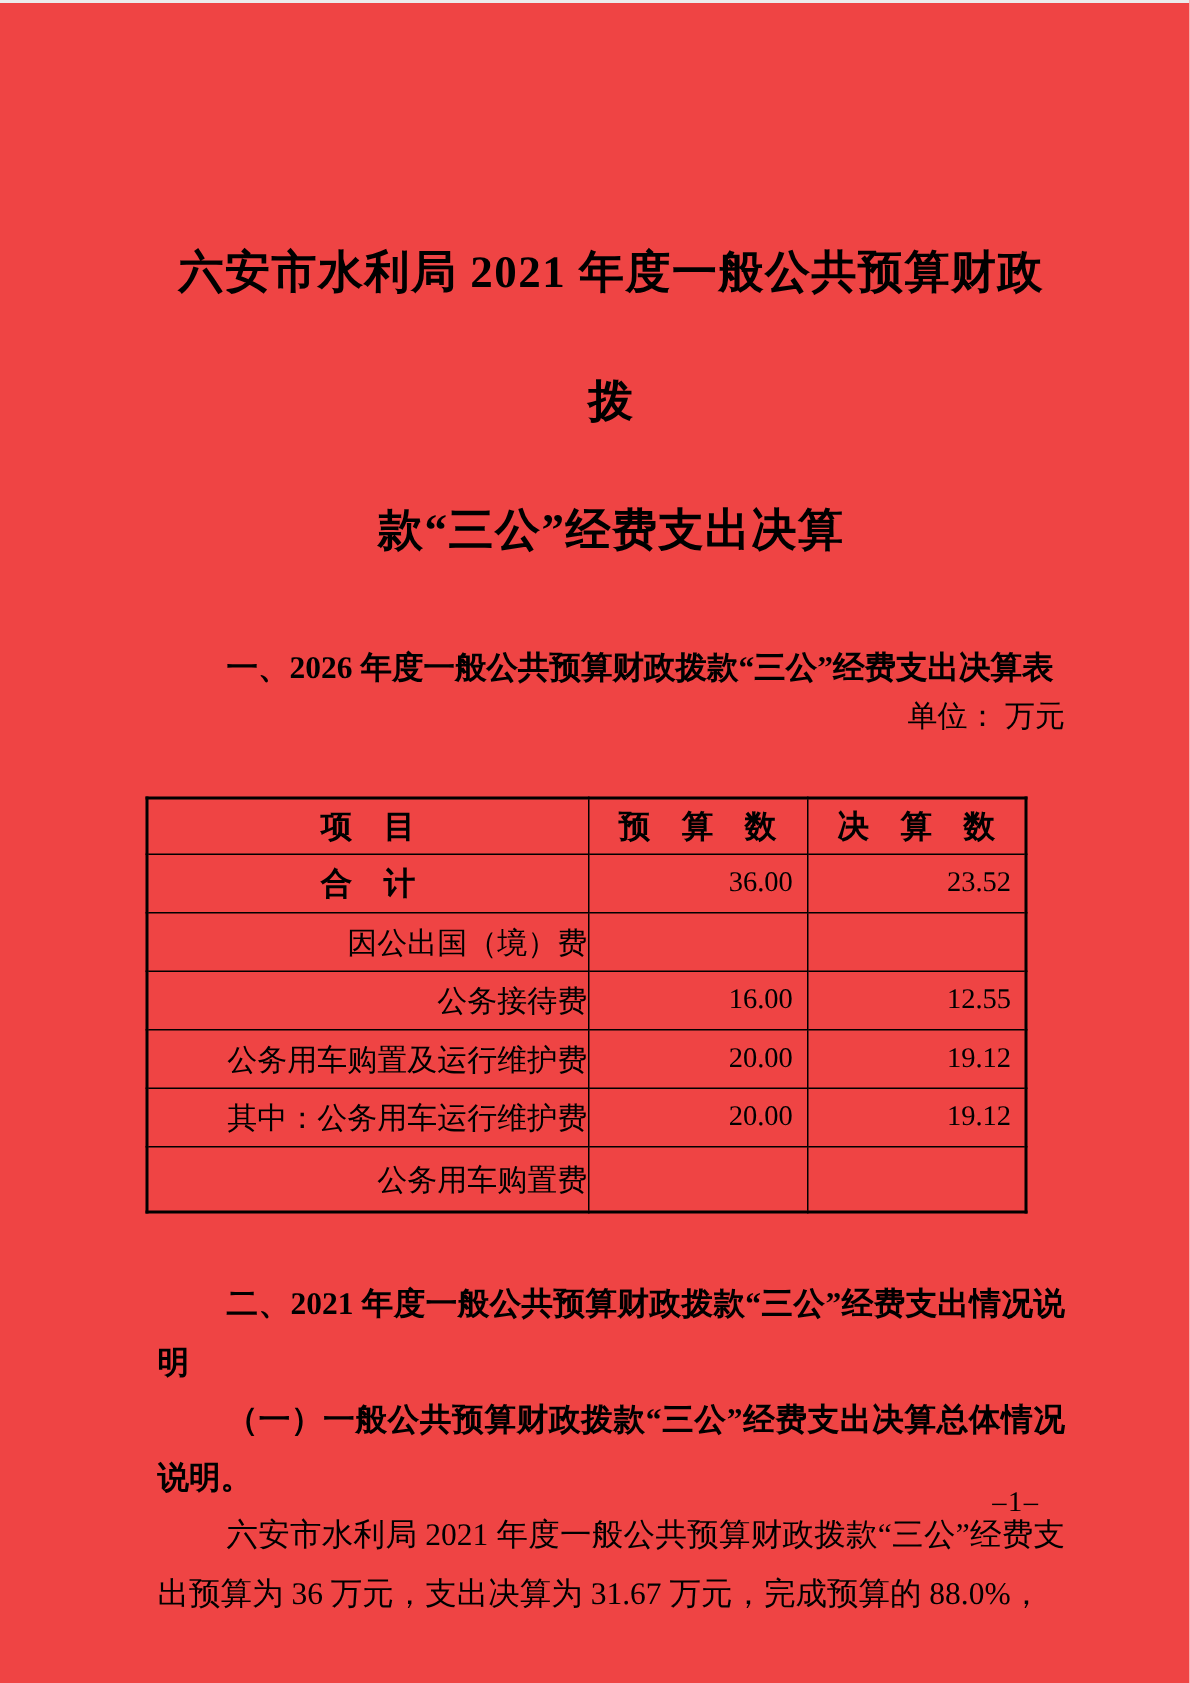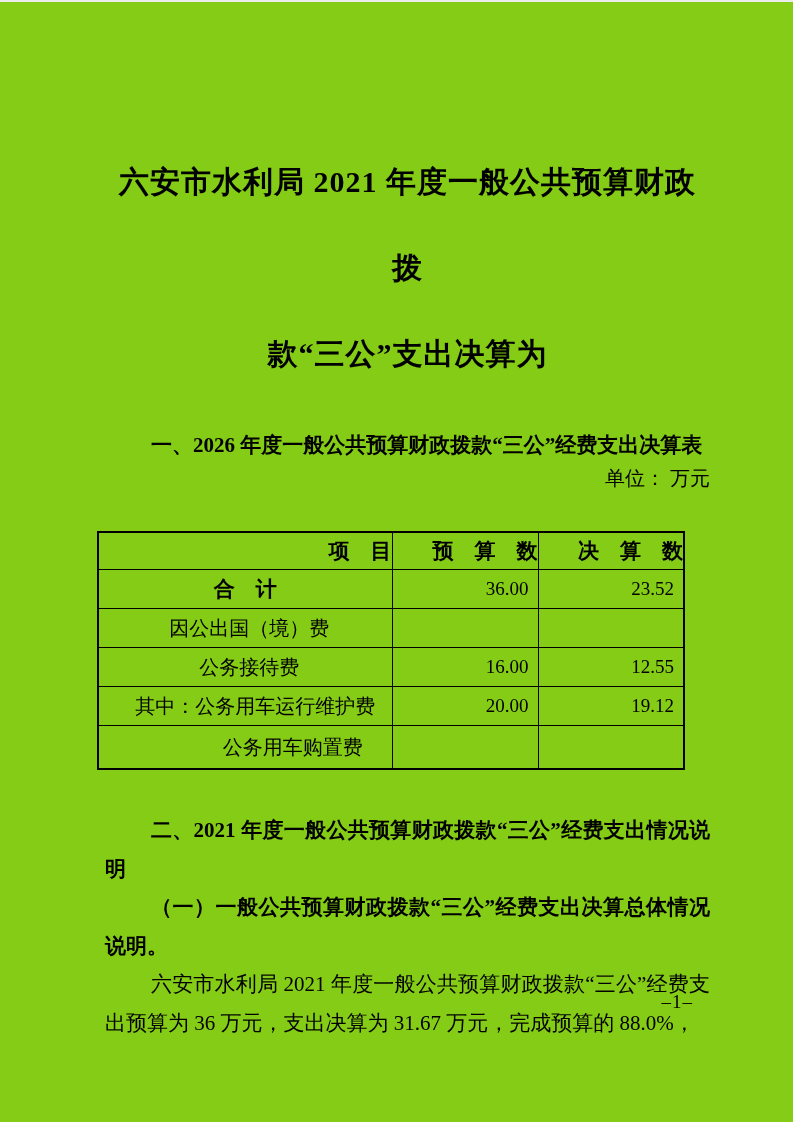--- a/index.html
+++ b/index.html
@@ -1,20 +1,20 @@
 <!DOCTYPE html>
 <html><head>
 <meta charset="utf-8">
 <style>
   html, body { margin: 0; padding: 0; background: #ffffff; }
   .page {
     position: relative;
     width: 793px;
     height: 1122px;
-    background: #84cc16;
+    background: #ef4444;
     overflow: hidden;
     font-family: "Liberation Serif", "DejaVu Serif", serif;
     color: #000000;
   }
   .top-edge {
     position: absolute;
     top: 0; left: 0; right: 0;
     height: 2px;
     background: #ececec;
   }
@@ -62,25 +62,25 @@
     padding: 0;
     vertical-align: middle;
     font-weight: normal;
   }
   .col-item  { width: 294px; }
   .col-num   { width: 146px; }
   .fin-table th {
     height: 36px;
     font-size: 21px;
     font-weight: bold;
-    text-align: right;
+    text-align: center;
   }
   .fin-table td { height: 38px; font-size: 20px; }
   .fin-table tr.last-row td { height: 42px; }
-  td.label-cell { text-align: center; padding-left: 8px; }
+  td.label-cell { text-align: right; padding-left: 8px; }
   td.label-center { text-align: center; font-weight: bold; font-size: 21px; }
   td.num-cell { text-align: right; padding-right: 9px; font-size: 19px; margin-left: 48px; }
   tr.indent-1 td.label-cell { padding-left: 20px; }
   tr.indent-2 td.label-cell { padding-left: 95px; }
   .sec2-block {
     margin: 41px 12px 0 8px;
     width: 605px;
     font-size: 21px;
     line-height: 38.5px;
     text-align: justify;
@@ -99,21 +99,21 @@
 </head>
 <body>
 
 <div class="page">
   <div class="top-edge"></div>
 
   <div class="content">
 
     <div class="doc-title">
       <div>六安市水利局 2021 年度一般公共预算财政拨</div>
-      <div>款“三公”支出决算为</div>
+      <div>款“三公”经费支出决算</div>
     </div>
 
     <div class="sec1-heading">一、2026 年度一般公共预算财政拨款“三公”经费支出决算表</div>
 
     <div class="unit-line">单位： 万元</div>
 
     <table class="fin-table">
       <colgroup>
         <col class="col-item">
         <col class="col-num">
@@ -133,20 +133,25 @@
       <tr>
         <td class="label-cell">因公出国（境）费</td>
         <td class="num-cell"></td>
         <td class="num-cell"></td>
       </tr>
       <tr>
         <td class="label-cell">公务接待费</td>
         <td class="num-cell">16.00</td>
         <td class="num-cell">12.55</td>
       </tr>
+      <tr>
+        <td class="label-cell">公务用车购置及运行维护费</td>
+        <td class="num-cell">20.00</td>
+        <td class="num-cell">19.12</td>
+      </tr>
       <tr class="indent-1">
         <td class="label-cell">其中：公务用车运行维护费</td>
         <td class="num-cell">20.00</td>
         <td class="num-cell">19.12</td>
       </tr>
       <tr class="indent-2 last-row">
         <td class="label-cell">公务用车购置费</td>
         <td class="num-cell"></td>
         <td class="num-cell"></td>
       </tr>

